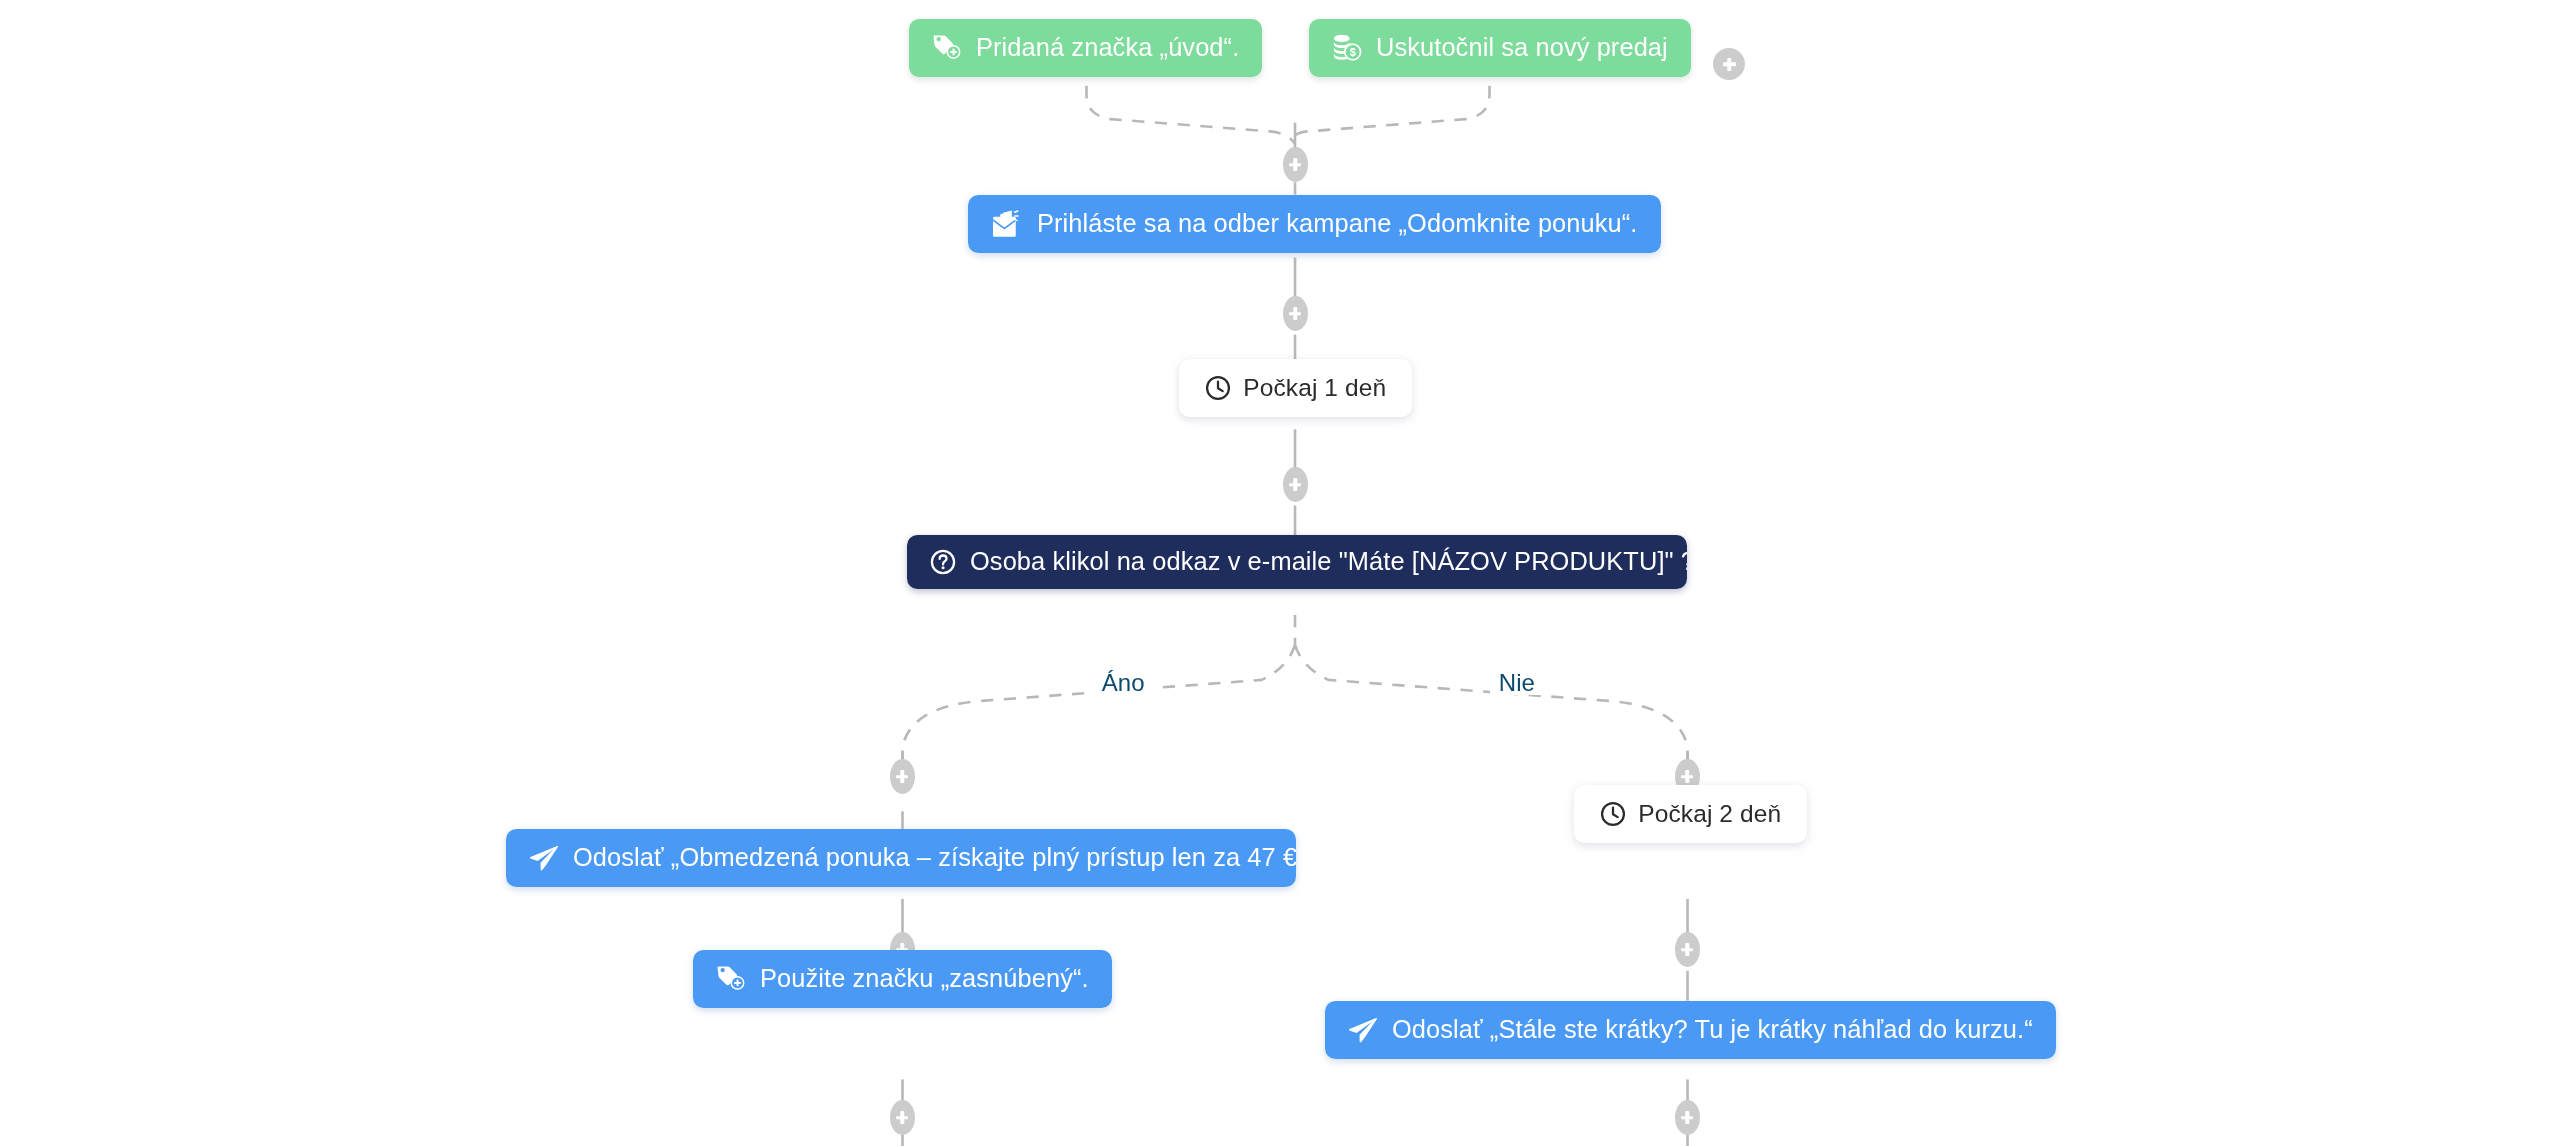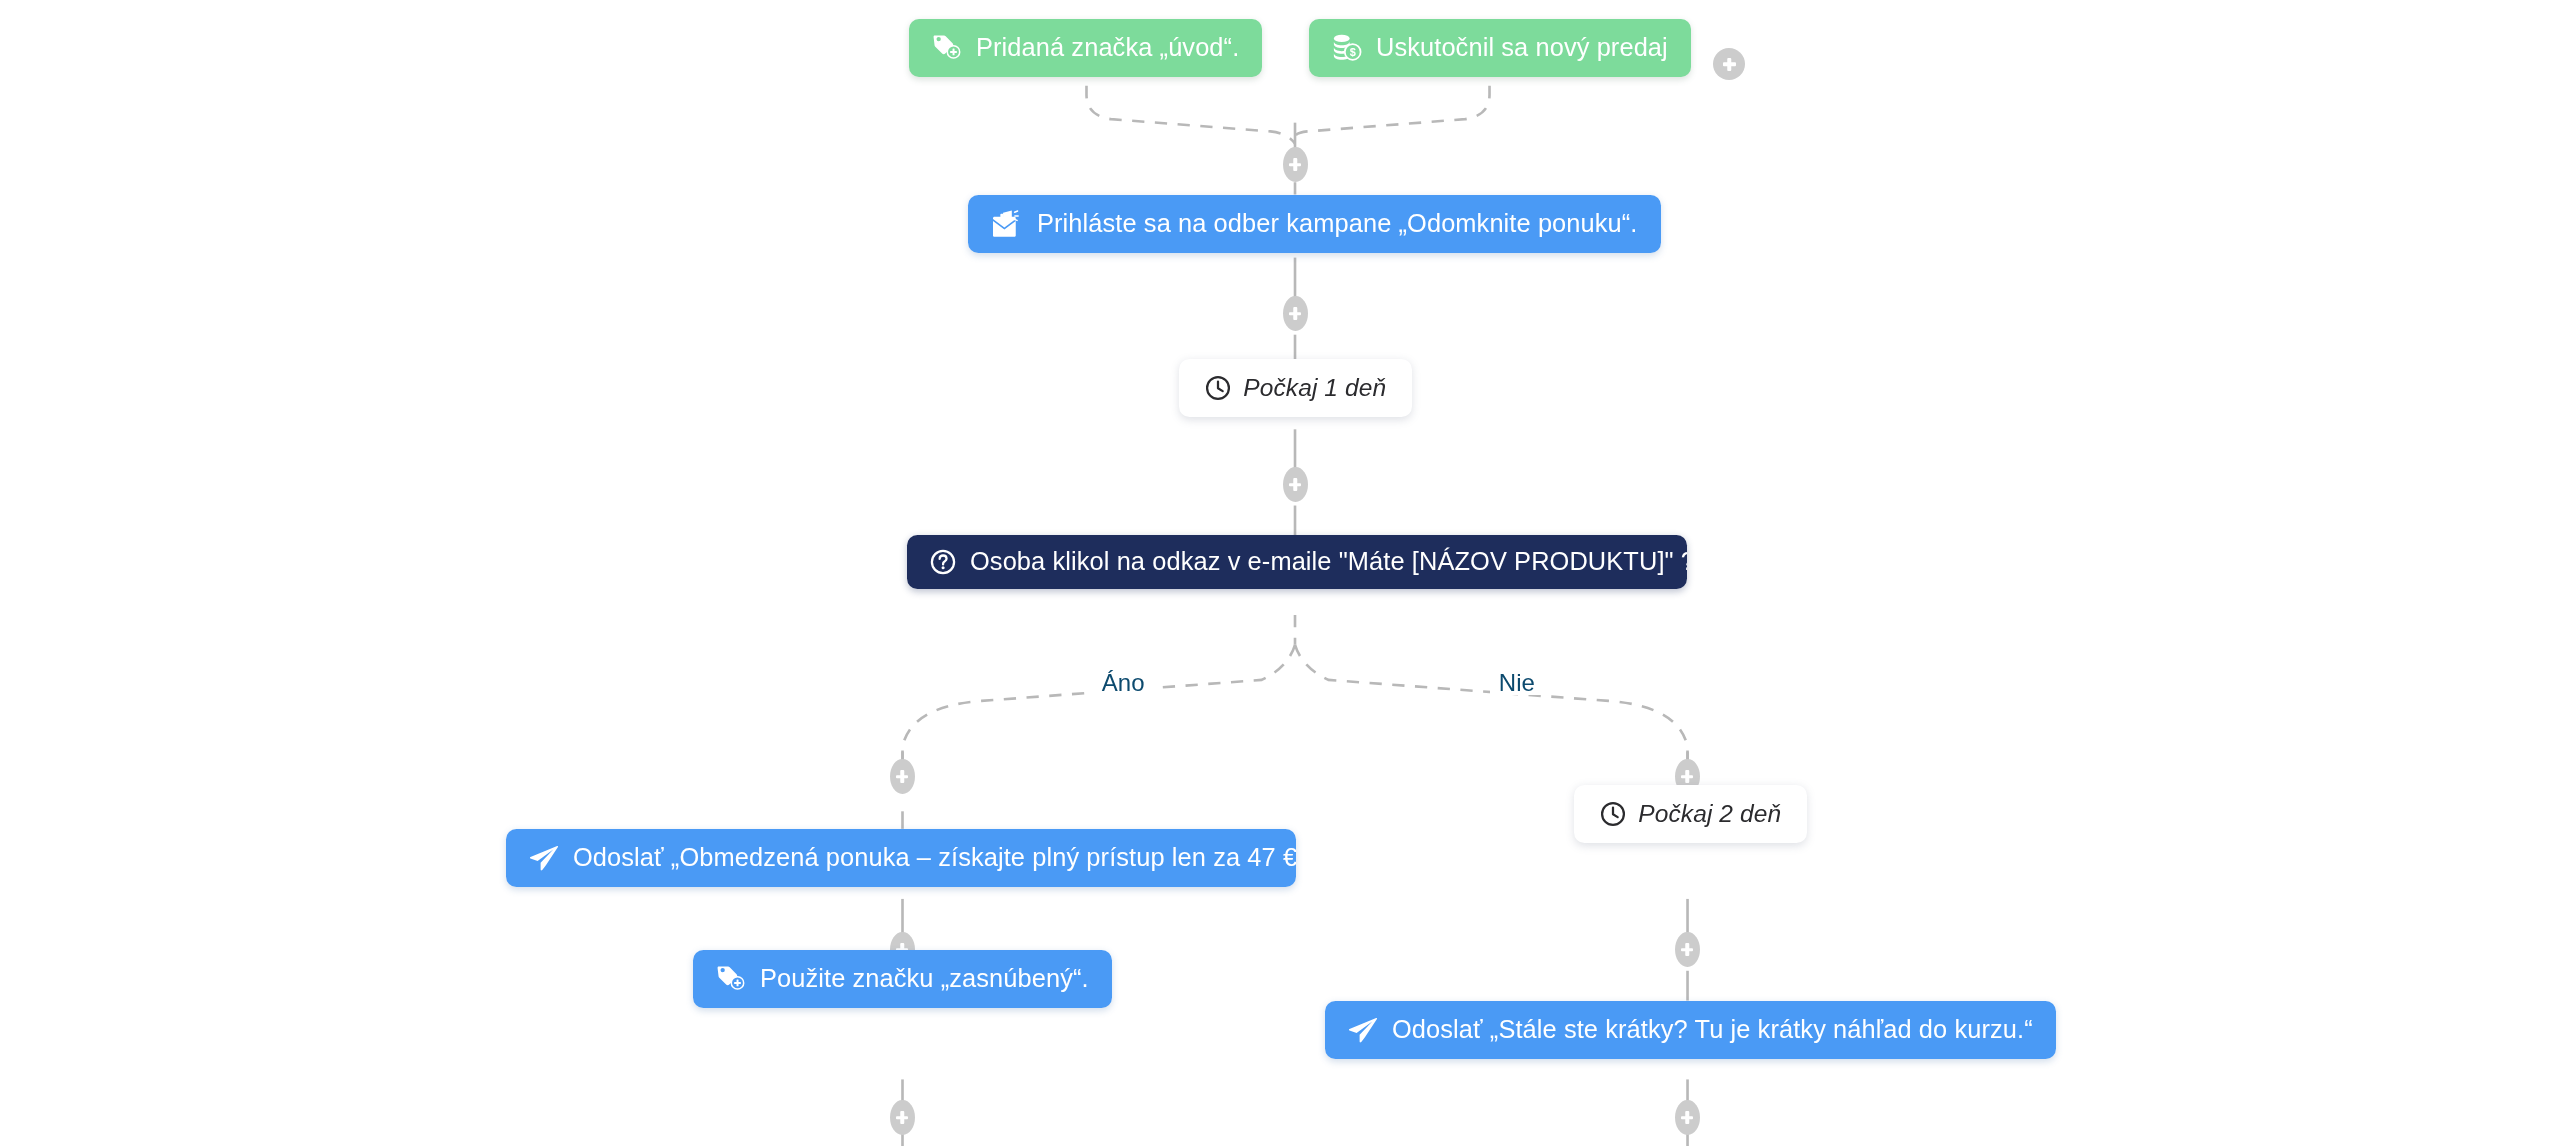--- a/index.html
+++ b/index.html
@@ -76,21 +76,20 @@
     padding: 0 23px;
     box-shadow: 0 2.6px 7px rgba(30, 45, 92, 0.28);
   }
   .node.delay {
     background: #ffffff;
     color: #2b2b2e;
     height: 58px;
     padding: 0 26px;
     border-radius: 10.5px;
     box-shadow: 0 2.6px 8.8px rgba(120, 130, 150, 0.24);
-    font-style: italic;
   }
   .node.delay .lbl { font-size: 24.5px; }
   .node.delay .ico { margin-right: 12.3px; }
 
   
   .plus {
     position: absolute;
     background: #cccccc;
     display: flex;
     align-items: center;

